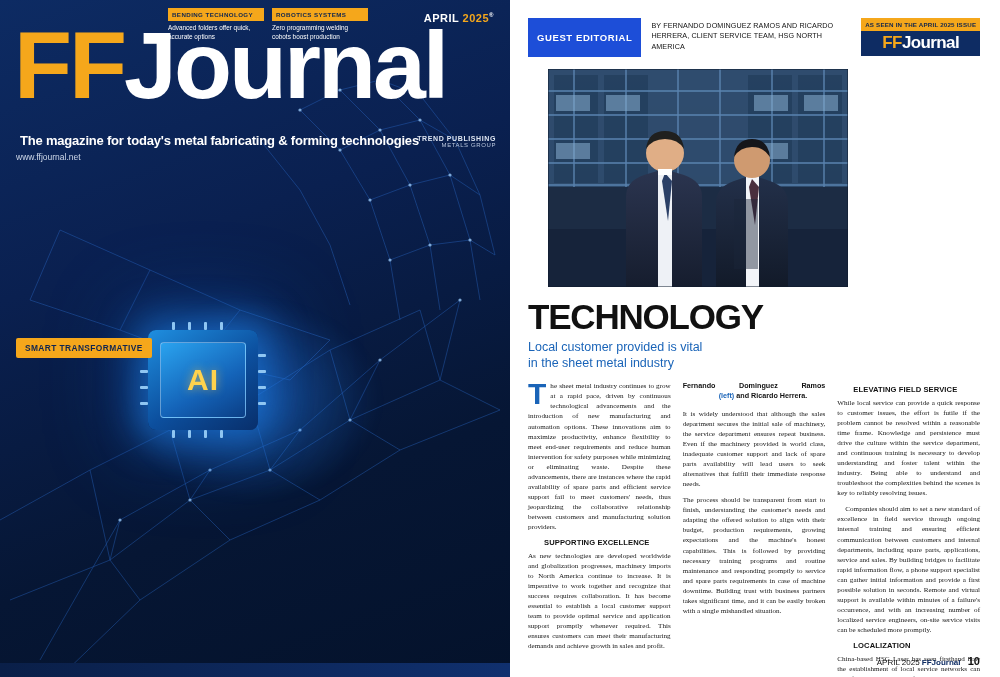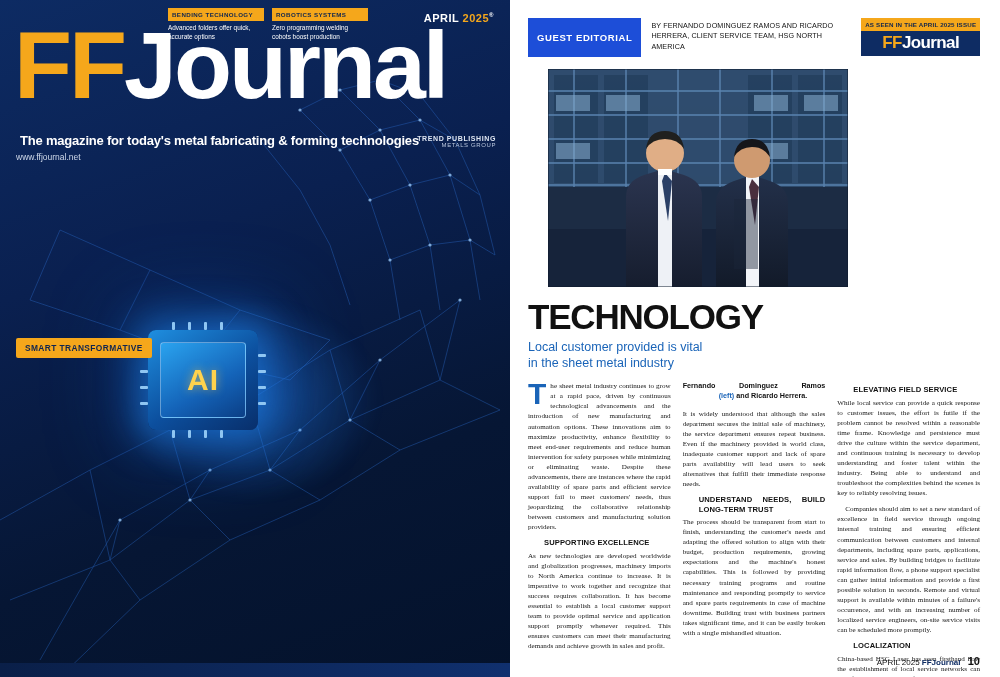--- a/index.html
+++ b/index.html
@@ -420,21 +420,20 @@
         <div class="subhead">SUPPORTING EXCELLENCE</div>
         <p class="first">As new technologies are developed worldwide and globalization progresses, machinery imports to North America continue to increase. It is imperative to work together and recognize that success requires collaboration. It has become essential to establish a local customer support team to provide optimal service and application support promptly whenever required. This ensures customers can meet their manufacturing demands and achieve growth in sales and profit.</p>
       </div>
 
       <div class="col">
         <div class="caption">
           <span>Fernando Dominguez Ramos</span>
           <span class="blue">(left)</span><span> and Ricardo Herrera.</span>
         </div>
         <p class="first">It is widely understood that although the sales department secures the initial sale of machinery, the service department ensures repeat business. Even if the machinery provided is world class, inadequate customer support and lack of spare parts availability will lead users to seek alternatives that fulfill their immediate response needs.</p>
-        <div class="subhead">UNDERSTAND NEEDS, BUILD LONG-TERM TRUST</div>
         <p class="first">The process should be transparent from start to finish, understanding the customer's needs and adapting the offered solution to align with their budget, production requirements, growing expectations and the machine's honest capabilities. This is followed by providing necessary training programs and routine maintenance and responding promptly to service and spare parts requirements in case of machine downtime. Building trust with business partners takes significant time, and it can be easily broken with a single mishandled situation.</p>
       </div>
 
       <div class="col">
         <div class="subhead">ELEVATING FIELD SERVICE</div>
         <p class="first">While local service can provide a quick response to customer issues, the effort is futile if the problem cannot be resolved within a reasonable time frame. Knowledge and persistence must drive the culture within the service department, and continuous training is necessary to develop understanding and foster talent within the industry. Being able to understand and troubleshoot the complexities behind the scenes is key to reliably resolving issues.</p>
         <p>Companies should aim to set a new standard of excellence in field service through ongoing internal training and ensuring efficient communication between customers and internal departments, including spare parts, applications, service and sales. By building bridges to facilitate rapid information flow, a phone support specialist can gather initial information and provide a first possible solution in seconds. Remote and virtual support is available within minutes of a failure's occurrence, and with an increasing number of localized service engineers, on-site service visits can be scheduled more promptly.</p>
         <div class="subhead">LOCALIZATION</div>
         <p class="first">China-based HSG Laser has seen firsthand how the establishment of local service networks can significantly impact manufacturers' success. HSG is currently dedicated to create a talented team of professionals who will excel in meeting the demands of this highly competitive and rapidly evolving market.</p>
 

